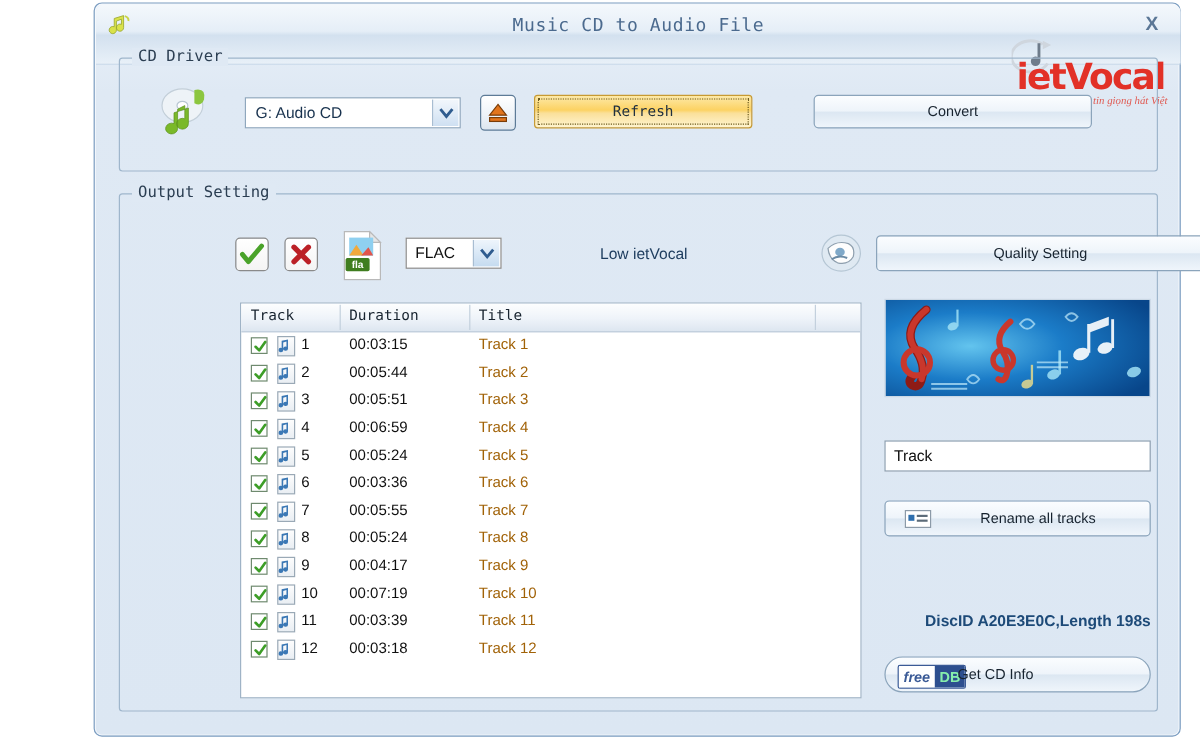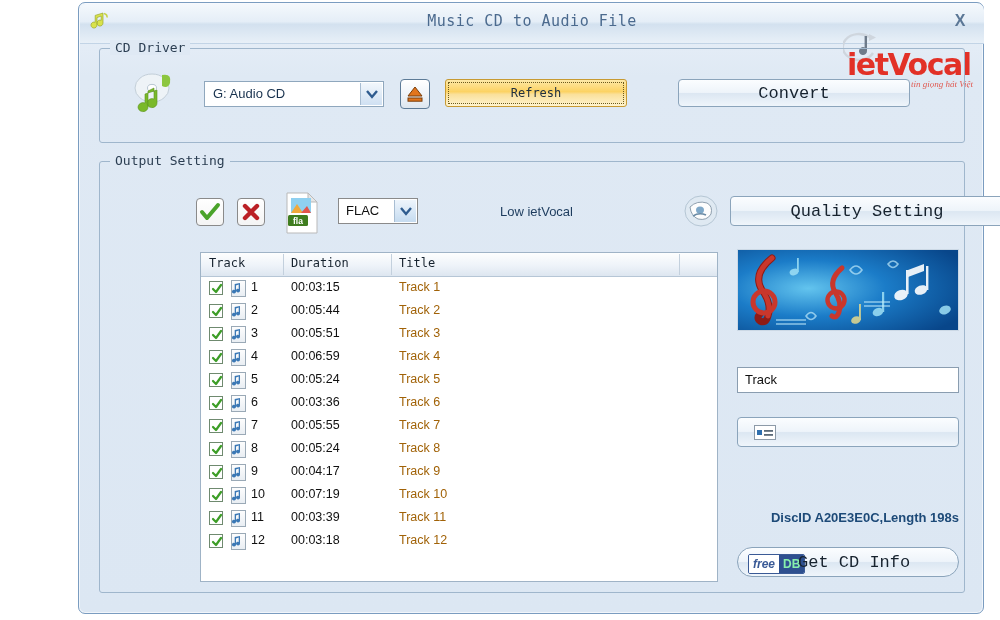--- a/index.html
+++ b/index.html
@@ -23,21 +23,21 @@
     border-radius: 7px;
     background: linear-gradient(180deg, #eaf1f9 0%, #dfe9f4 12%, #dce7f3 100%);
     box-sizing: border-box;
     box-shadow: 0 0 0 1px rgba(255,255,255,0.6) inset;
   }
 
   #title-bar {
     position: absolute;
     left: 1px; top: 1px;
     width: 904px;
-    height: 40px;
+    height: 50px;
     border-radius: 6px 6px 0 0;
     background: linear-gradient(180deg, #f4f8fc 0%, #e5eef7 45%, #d3e1ef 52%, #e8f0f8 100%);
     border-bottom: 1px solid #c2d4e6;
     box-sizing: border-box;
   }
   #title-text {
     position: absolute;
     left: 0; right: 0; top: 8px;
     text-align: center;
     font-family: "DejaVu Sans Mono", monospace;
@@ -186,22 +186,22 @@
     border-radius: 4px;
     background: linear-gradient(180deg,#fbfdff 0%, #eef4fa 48%, #dce7f2 52%, #eff5fb 100%);
     box-sizing: border-box;
     cursor: pointer;
   }
   .plain-btn .btn-label {
     position: absolute;
     left: 0; right: 0; top: 50%;
     transform: translateY(-50%);
     text-align: center;
-    font-family: Liberation Mono, monospace;
-    font-size: 17px;
+    font-family: Liberation Sans, sans-serif;
+    font-size: 12px;
     color: #16222e;
   }
   #convert-btn { left: 578px; top: 30px; width: 232px; height: 28px; }
 
   
   .icon-btn {
     position: absolute;
     width: 28px; height: 28px;
     border: 1px solid #8a8a8a;
     border-radius: 4px;
@@ -744,20 +744,21 @@
     </div>
 
     <div class="plain-btn" id="rename-btn">
       <div class="mini-icon">
         <svg width="20" height="13" viewBox="0 0 20 13">
           <rect x="2" y="3" width="5" height="5" fill="#2f6fae"></rect>
           <rect x="9" y="3" width="9" height="1.8" fill="#5b6a78"></rect>
           <rect x="9" y="7" width="9" height="1.8" fill="#5b6a78"></rect>
         </svg>
       </div>
+      <div class="btn-label">Rename all tracks</div>
     </div>
 
     <div id="discid-text">DiscID A20E3E0C,Length 198s</div>
 
     <div class="plain-btn" id="getinfo-btn">
       <div id="freedb-logo">
         <span class="fd-free">free</span>
         <span class="fd-db">DB</span>
       </div>
       <div class="btn-label">Get CD Info</div>

